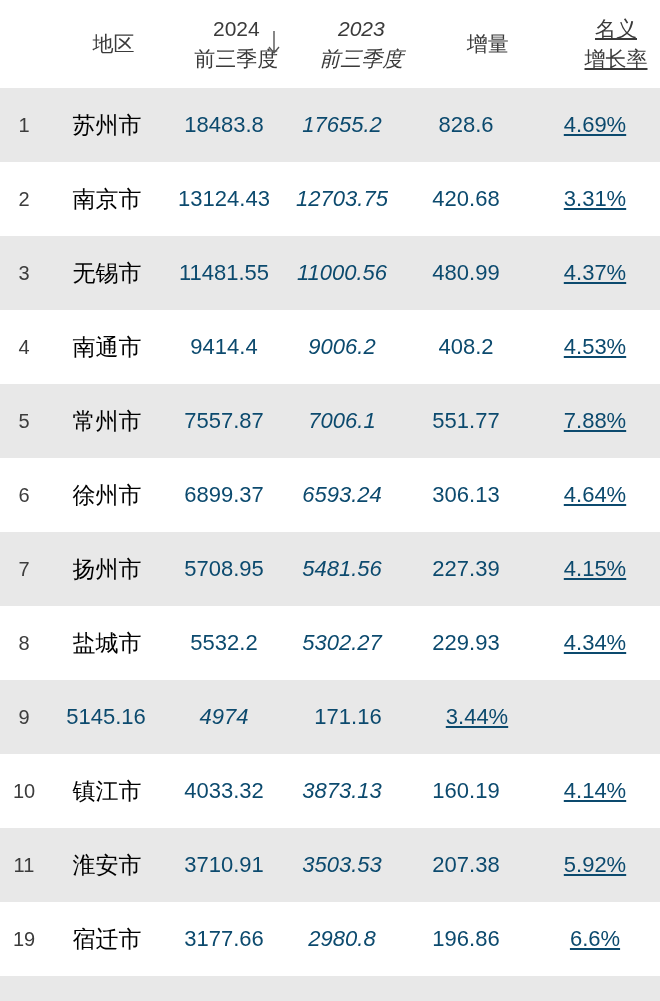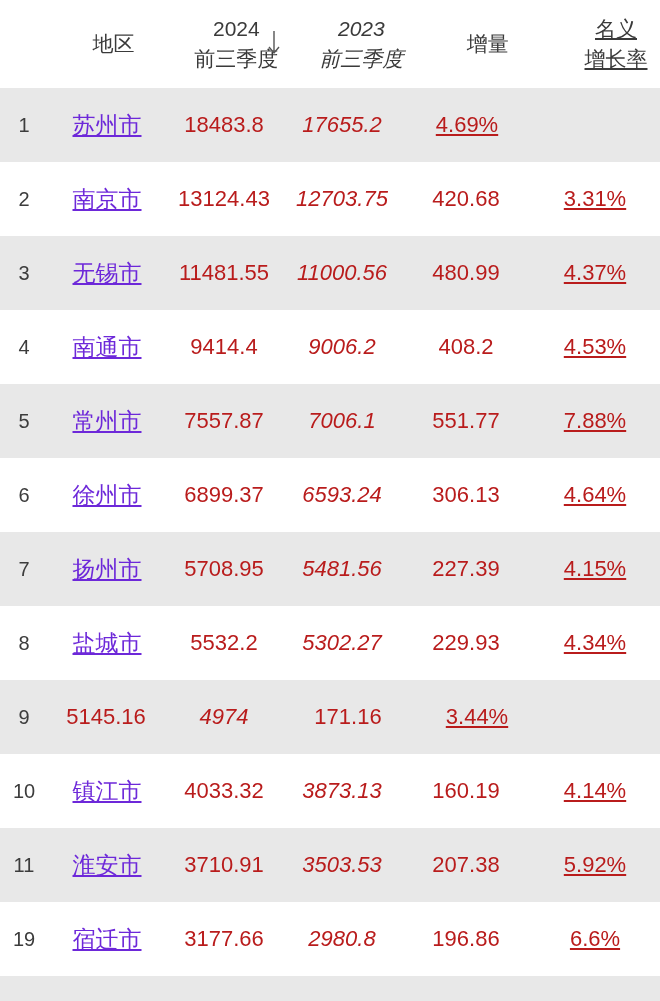--- a/index.html
+++ b/index.html
@@ -81,26 +81,25 @@
     box-sizing: border-box;
     white-space: nowrap;
     overflow: hidden;
   }
   .td.rank {
     font-size: 20px;
     color: #3c3c3c;
   }
   .td.region {
     font-size: 23px;
-    color: #6d28d9;
-    text-decoration: underline;
+    color: #000000;
   }
   .td.num {
     font-size: 22px;
-    color: #b91c1c;
+    color: #0c4a6e;
   }
 </style>
 </head>
 <body>
 
 <div class="table">
 
   <div class="thead">
     <div class="th c-rank"></div>
 
@@ -133,20 +132,21 @@
       <span class="l2">增长率</span>
     </div>
   </div>
 
   <div id="tbody">
       <div class="row odd">
         <div class="td rank c-rank">1</div>
         <div class="td region c-region">苏州市</div>
         <div class="td num c-y2024">18483.8</div>
         <div class="td num c-y2023">17655.2</div>
+        <div class="td num c-delta">828.6</div>
         <div class="td num c-rate">4.69%</div>
       </div>
       <div class="row even">
         <div class="td rank c-rank">2</div>
         <div class="td region c-region">南京市</div>
         <div class="td num c-y2024">13124.43</div>
         <div class="td num c-y2023">12703.75</div>
         <div class="td num c-delta">420.68</div>
         <div class="td num c-rate">3.31%</div>
       </div>

